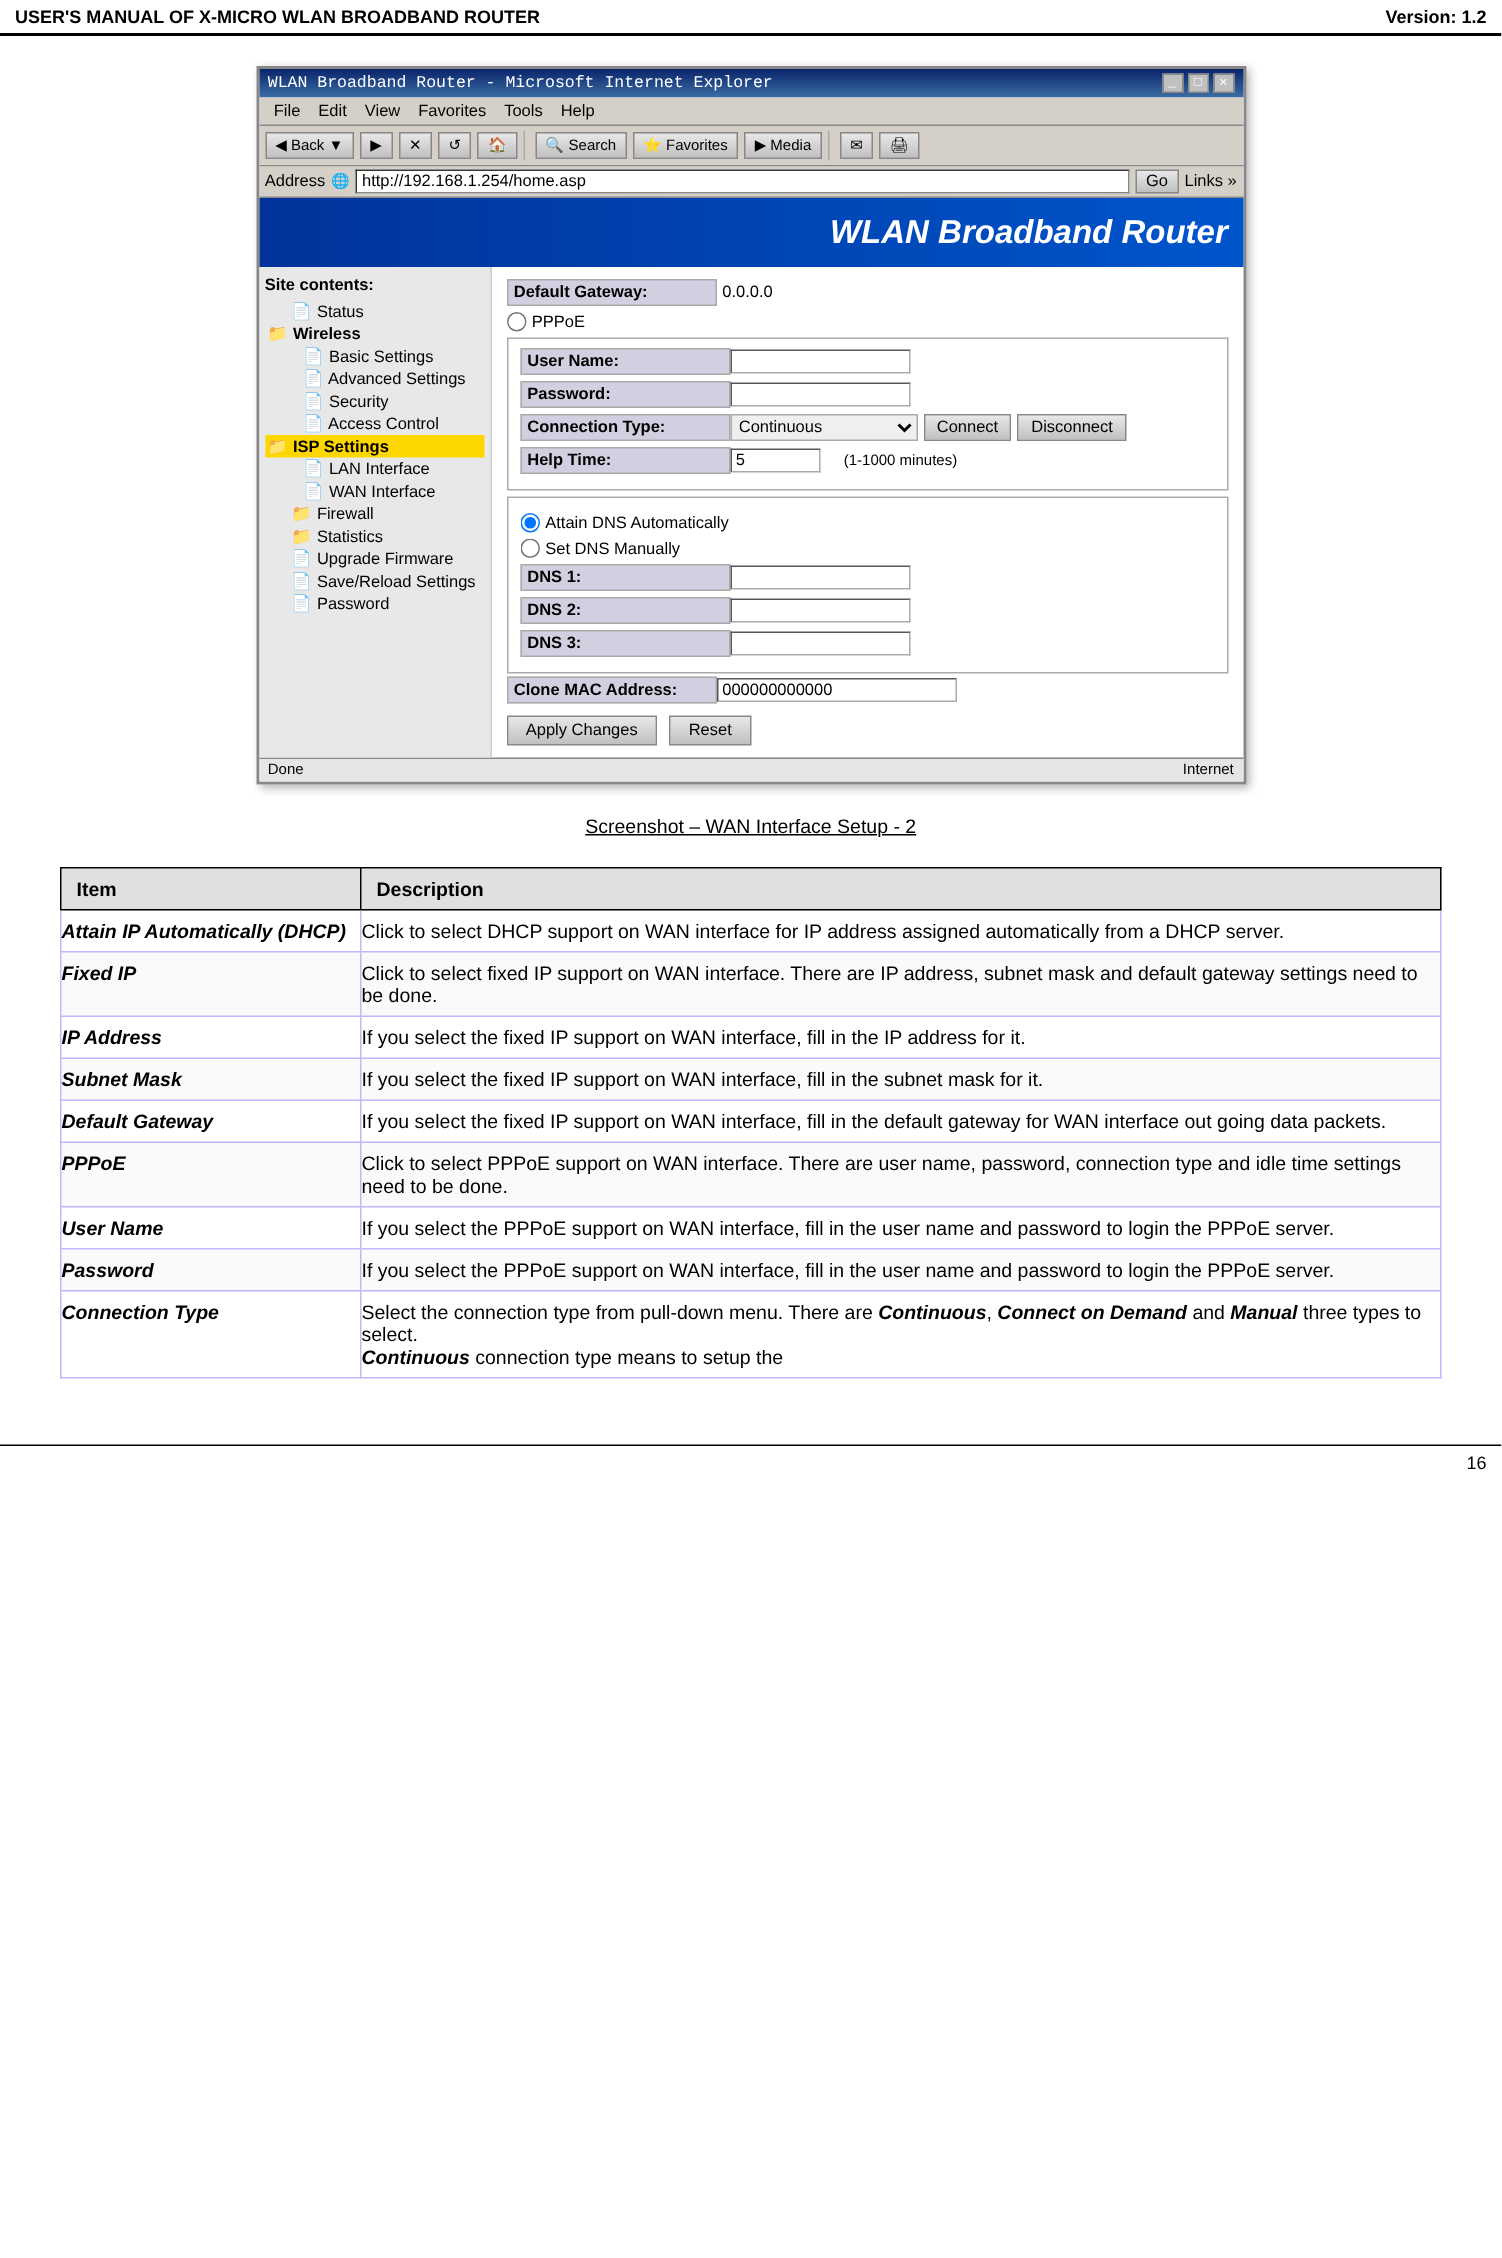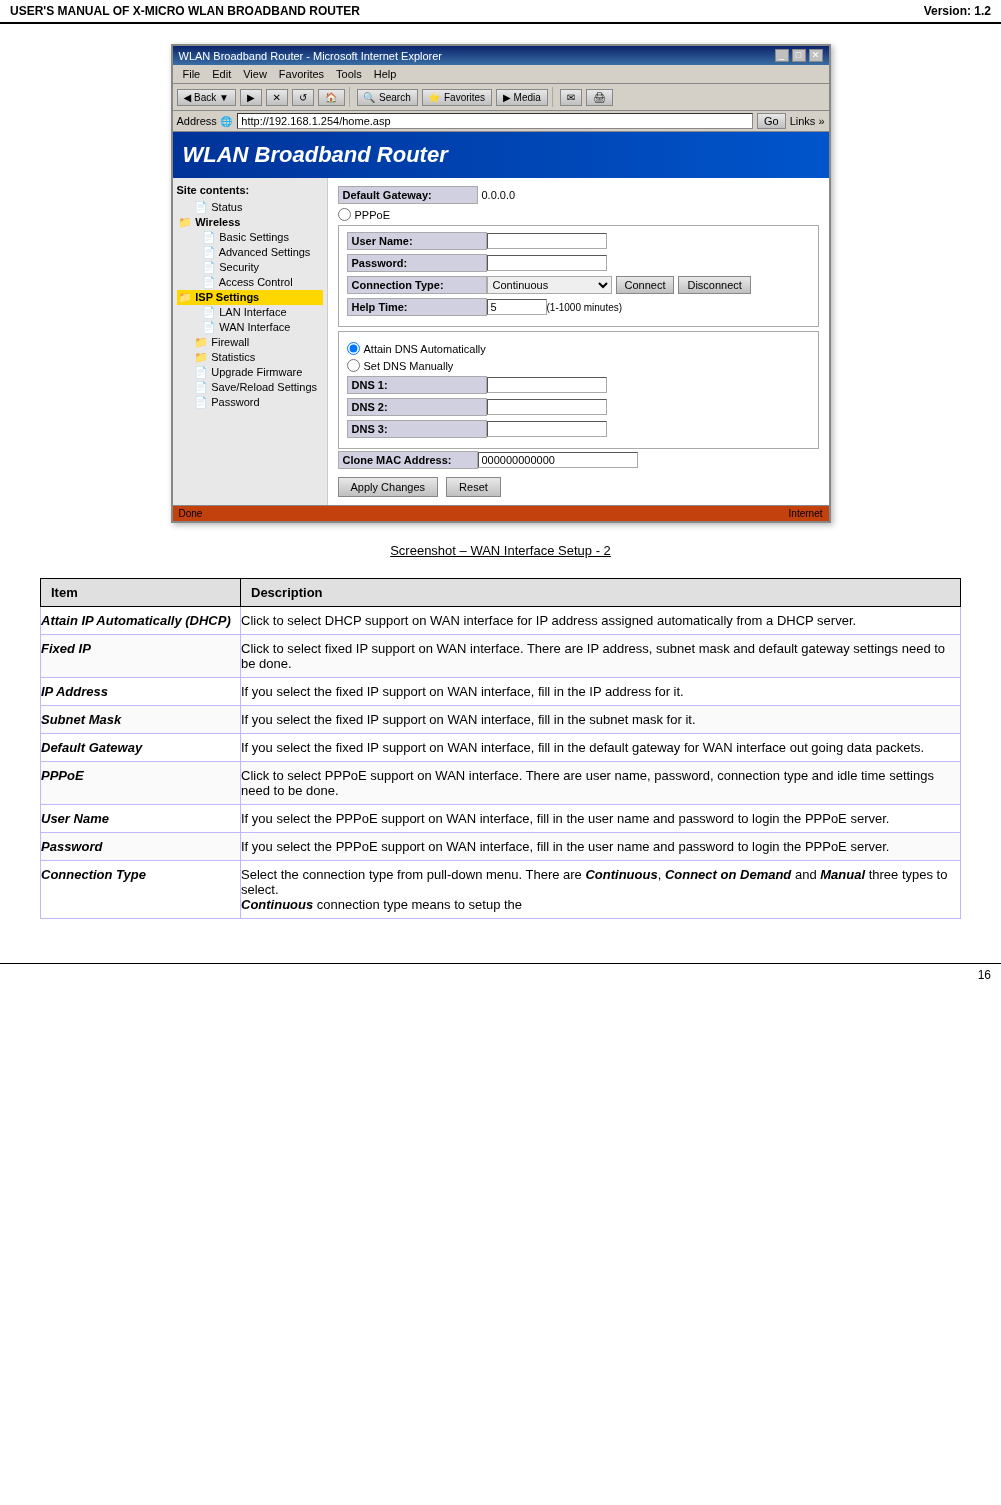--- a/index.html
+++ b/index.html
@@ -44,20 +44,21 @@
     }
 
     .browser-titlebar {
       background: linear-gradient(to bottom, #0a246a, #3a6ea5);
       color: #fff;
       font-size: 11px;
       padding: 3px 6px;
       display: flex;
       justify-content: space-between;
       align-items: center;
+      font-family: Liberation Mono, monospace;
     }
 
     .browser-titlebar-controls {
       display: flex;
       gap: 3px;
     }
 
     .browser-titlebar-btn {
       width: 14px;
       height: 13px;
@@ -125,21 +126,21 @@
       background: linear-gradient(to bottom, #e8e8e8, #c0c0c0);
       border: 1px solid #888;
       padding: 1px 6px;
       font-size: 11px;
       cursor: pointer;
     }
 
     .router-header {
       background: linear-gradient(to right, #003399, #0055cc);
       color: #fff;
-      text-align: left;
+      text-align: right;
       padding: 10px;
       font-size: 22px;
       font-style: italic;
       font-weight: bold;
     }
 
     .router-body {
       display: flex;
       min-height: 320px;
     }
@@ -272,21 +273,21 @@
 
     .apply-btn, .reset-btn {
       background: linear-gradient(to bottom, #e8e8e8, #c0c0c0);
       border: 1px solid #888;
       padding: 3px 12px;
       font-size: 11px;
       cursor: pointer;
     }
 
     .browser-statusbar {
-      background: #c2410c;
+      background: #e5e5e5;
       border-top: 1px solid #888;
       padding: 2px 6px;
       font-size: 10px;
       display: flex;
       justify-content: space-between;
     }
 
     .caption {
       text-align: center;
       text-decoration: underline;
@@ -438,21 +439,21 @@
               <option>Continuous</option>
               <option>Connect on Demand</option>
               <option>Manual</option>
             </select>
             <button class="connect-btn" style="margin-left:4px;">Connect</button>
             <button class="connect-btn" style="margin-left:4px;">Disconnect</button>
           </div>
           <div class="form-row">
             <span class="form-label">Help Time:</span>
             <input type="text" class="form-input" value="5" style="width: 60px;">
-            <span style="margin-left:0; font-size:10px;">(1-1000 minutes)</span>
+            <span style="margin-left:16px; font-size:10px;">(1-1000 minutes)</span>
           </div>
         </div>
 
         <div class="dns-section">
           <div class="radio-row">
             <input type="radio" name="dns_type" checked="" style="">
             <span>Attain DNS Automatically</span>
           </div>
           <div class="radio-row">
             <input type="radio" name="dns_type" style="">

